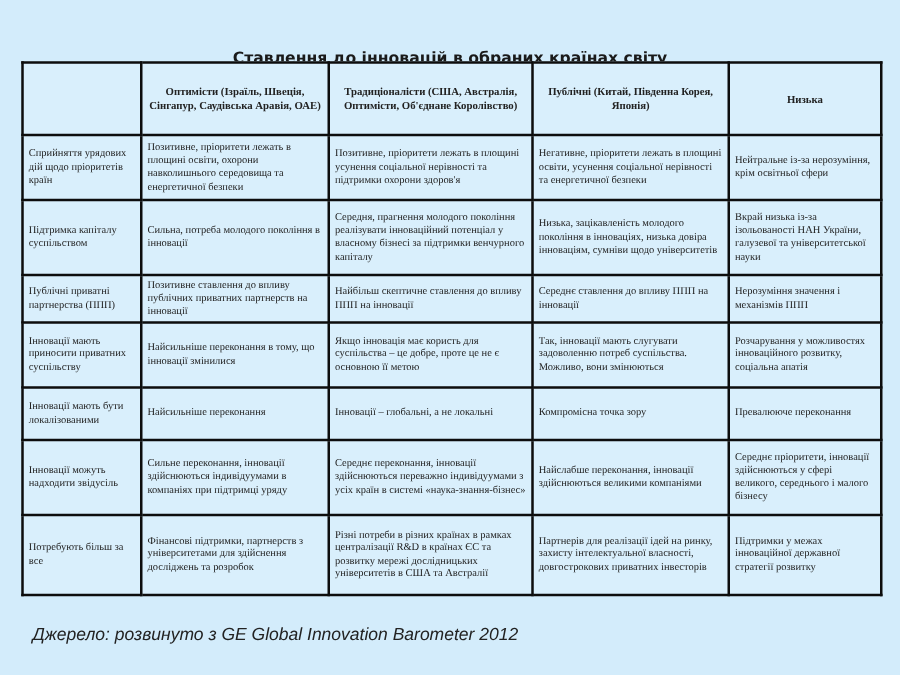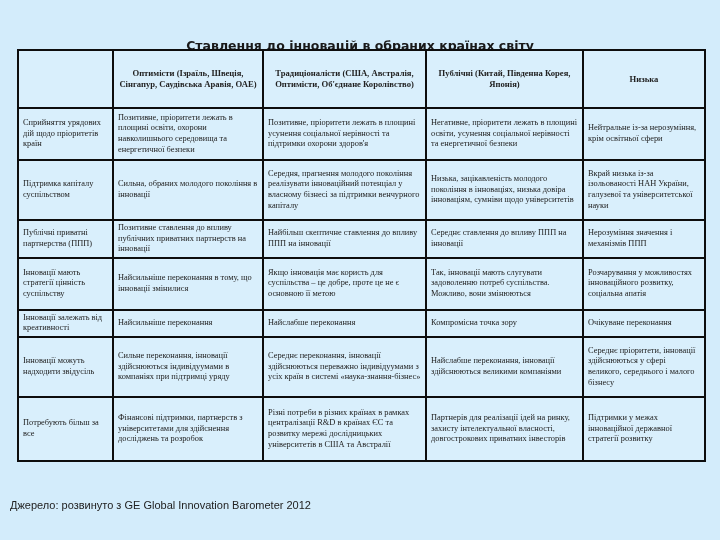--- a/index.html
+++ b/index.html
@@ -32,23 +32,23 @@
     text-align:left;
     font-weight:normal;
   }
   table.grid th {
     text-align:center;
     font-weight:bold;
     font-size:8.6px;
     line-height:11px;
   }
   .source {
-    position:absolute; left:10px; top:499px;
+    position:absolute; left:26px; top:499px;
     font-family:"Liberation Sans", sans-serif;
-    font-size:11px; color:#222;
+    font-style:italic; font-size:14px; color:#222;
   }
 </style>
 </head>
 <body>
 
 <div class="title">Ставлення до інновацій в обраних країнах світу</div>
 
 <table class="grid">
   <colgroup>
     <col style="width:95px">
@@ -69,45 +69,45 @@
   <tbody>
     <tr style="height:52px">
       <td>Сприйняття урядових дій щодо пріоритетів країн</td>
       <td>Позитивне, пріоритети лежать в площині освіти, охорони навколишнього середовища та енергетичної безпеки</td>
       <td>Позитивне, пріоритети лежать в площині усунення соціальної нерівності та підтримки охорони здоров'я</td>
       <td>Негативне, пріоритети лежать в площині освіти, усунення соціальної нерівності та енергетичної безпеки</td>
       <td>Нейтральне із-за нерозуміння, крім освітньої сфери</td>
     </tr>
     <tr style="height:60px">
       <td>Підтримка капіталу суспільством</td>
-      <td>Сильна, обраних молодого покоління в інновації</td>
+      <td>Сильна, потреба молодого покоління в інновації</td>
       <td>Середня, прагнення молодого покоління реалізувати інноваційний потенціал у власному бізнесі за підтримки венчурного капіталу</td>
       <td>Низька, зацікавленість молодого покоління в інноваціях, низька довіра інноваціям, сумніви щодо університетів</td>
       <td>Вкрай низька із-за ізольованості НАН України, галузевої та університетської науки</td>
     </tr>
     <tr style="height:27px">
       <td>Публічні приватні партнерства (ППП)</td>
       <td>Позитивне ставлення до впливу публічних приватних партнерств на інновації</td>
       <td>Найбільш скептичне ставлення до впливу ППП на інновації</td>
       <td>Середнє ставлення до впливу ППП на інновації</td>
       <td>Нерозуміння значення і механізмів ППП</td>
     </tr>
     <tr style="height:52px">
-      <td>Інновації мають стратегії цінність суспільству</td>
+      <td>Інновації мають приносити приватних суспільству</td>
       <td>Найсильніше переконання в тому, що інновації змінилися</td>
       <td>Якщо інновація має користь для суспільства – це добре, проте це не є основною її метою</td>
       <td>Так, інновації мають слугувати задоволенню потреб суспільства. Можливо, вони змінюються</td>
       <td>Розчарування у можливостях інноваційного розвитку, соціальна апатія</td>
     </tr>
-    <tr style="height:25px">
-      <td>Інновації залежать від креативності</td>
+    <tr style="height:42px">
+      <td>Інновації мають бути локалізованими</td>
       <td>Найсильніше переконання</td>
-      <td>Найслабше переконання</td>
+      <td>Інновації – глобальні, а не локальні</td>
       <td>Компромісна точка зору</td>
-      <td>Очікуване переконання</td>
+      <td>Превалююче переконання</td>
     </tr>
     <tr style="height:60px">
       <td>Інновації можуть надходити звідусіль</td>
       <td>Сильне переконання, інновації здійснюються індивідуумами в компаніях при підтримці уряду</td>
       <td>Середнє переконання, інновації здійснюються переважно індивідуумами з усіх країн в системі «наука-знання-бізнес»</td>
       <td>Найслабше переконання, інновації здійснюються великими компаніями</td>
       <td>Середнє пріоритети, інновації здійснюються у сфері великого, середнього і малого бізнесу</td>
     </tr>
     <tr style="height:64px">
       <td>Потребують більш за все</td>

